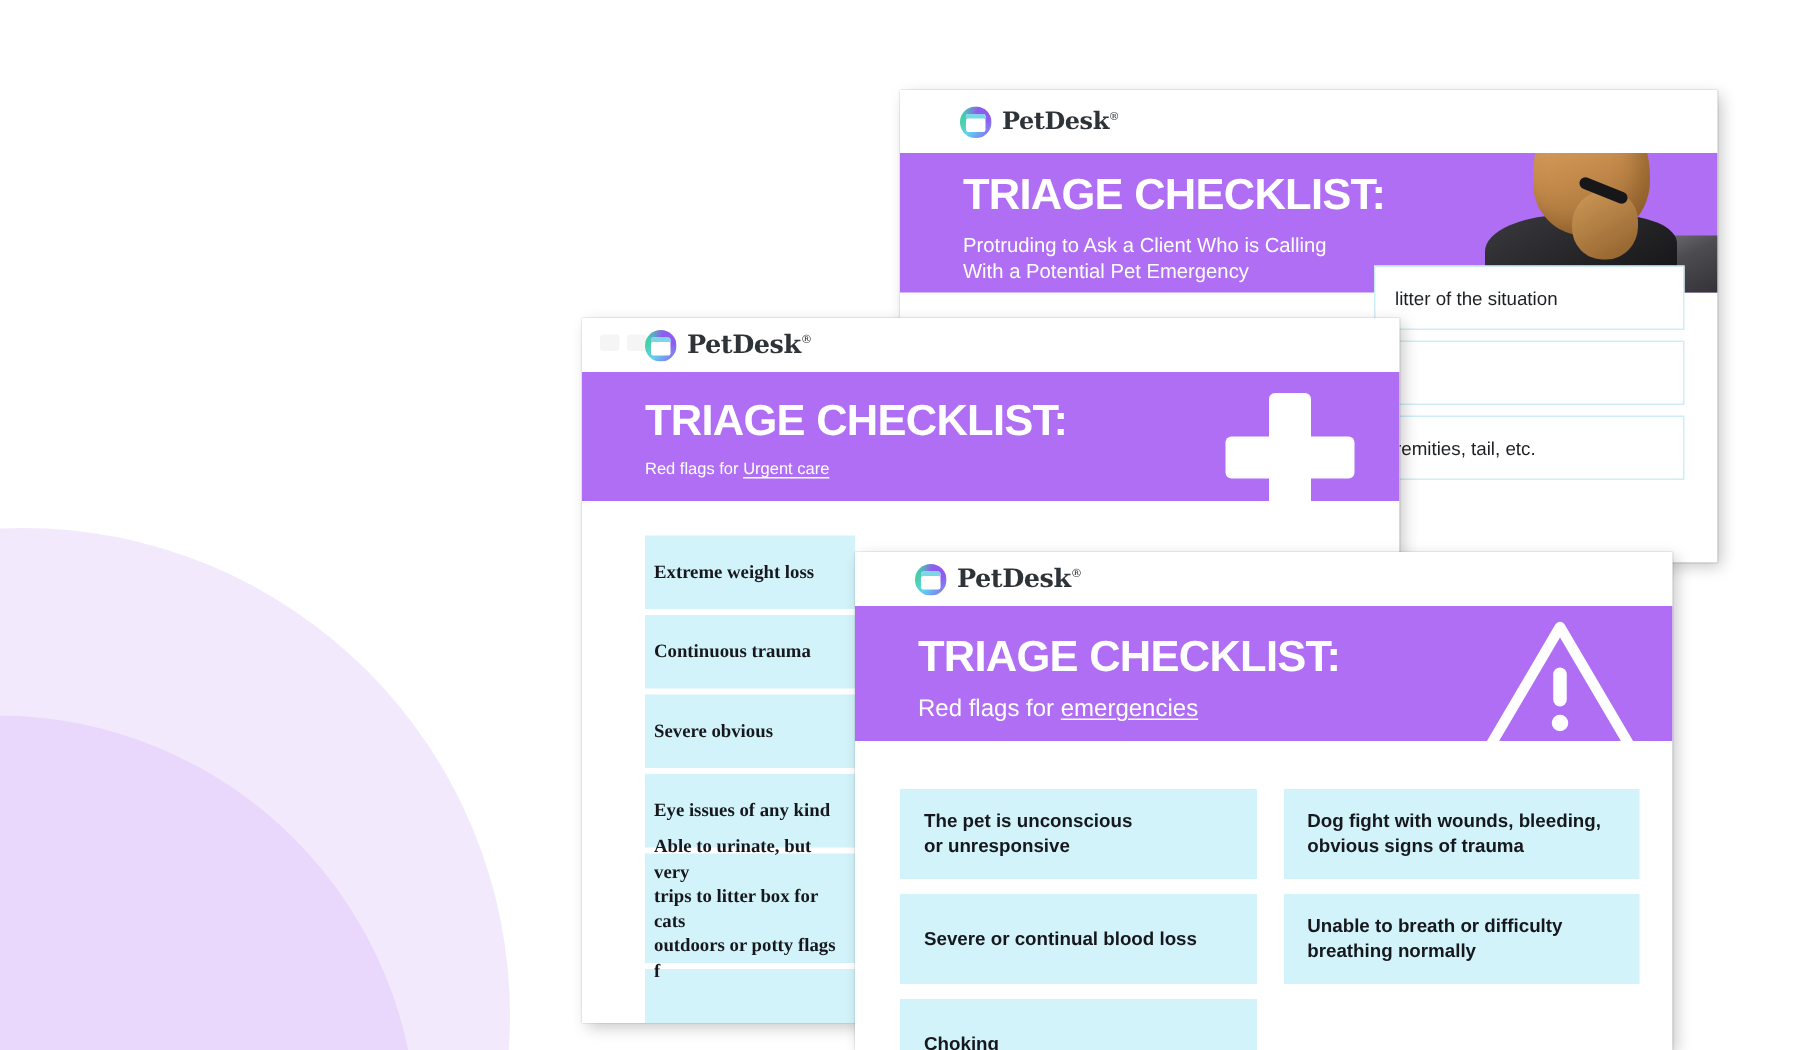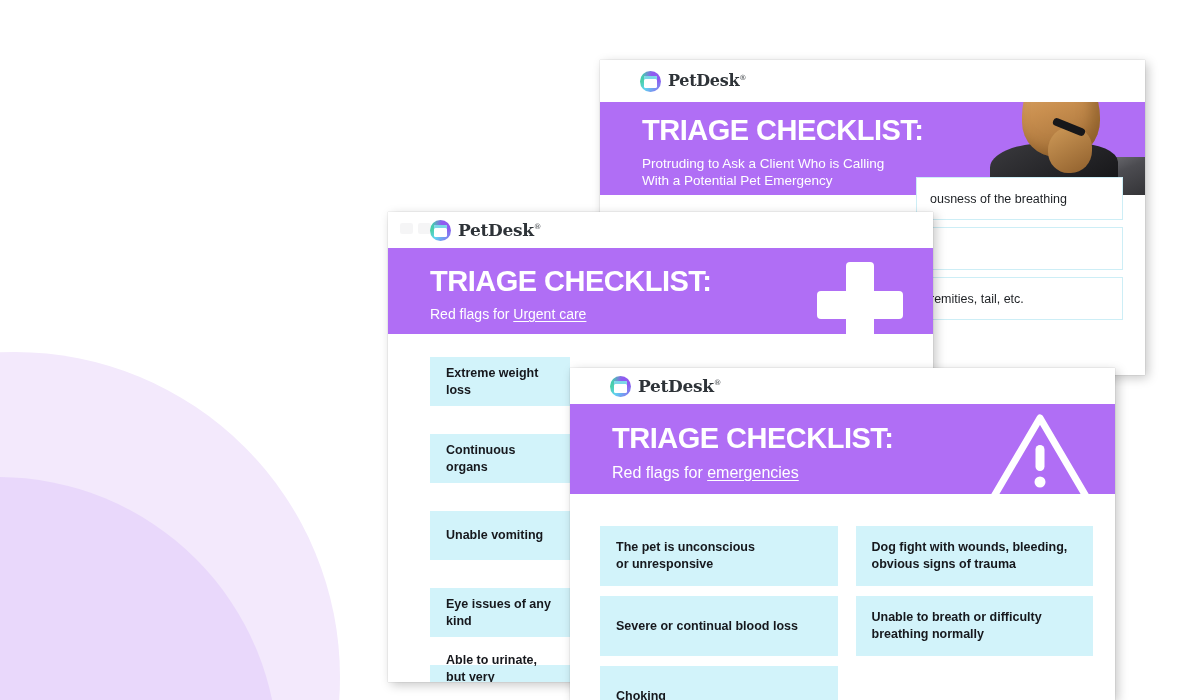--- a/index.html
+++ b/index.html
@@ -111,28 +111,28 @@
   #card-q-list{position:absolute;left:316px;top:117px;right:22px;}
   #card-questions .chk-outline{height:43px;margin-bottom:7px;padding:0 13px;font-size:12.5px;}
 
   
   #card-urgent{left:388px;top:212px;width:545px;height:470px;}
   #card-urgent .doc-logo-bar{height:36px;}
   #card-urgent .petdesk-logo{left:42px;top:8px;}
   #card-urgent .logo-word{font-size:17px;}
   #card-urgent .doc-header{height:86px;}
   #card-urgent .doc-title{left:42px;top:19px;font-size:29px;}
-  #card-urgent .doc-sub{left:42px;top:58px;font-size:14px;}
+  #card-urgent .doc-sub{left:42px;top:58px;font-size:11px;}
   .ghost-logo{
     position:absolute;left:12px;top:11px;opacity:.18;filter:blur(.4px);
     display:flex;align-items:center;gap:5px;
   }
   .ghost-bar{width:13px;height:11px;background:#c9c9cf;border-radius:2px;}
   #card-u-list{position:absolute;left:42px;top:145px;width:140px;}
-  #card-urgent .chk-fill{height:49px;margin-bottom:28px;padding:0 16px;font-size:12.5px;line-height:1.32;}
+  #card-urgent .chk-fill{height:49px;margin-bottom:4px;padding:0 6px;font-size:12.5px;line-height:1.32;font-family:Liberation Serif, serif;}
   #card-urgent .chk-fill.tall{height:73px;align-items:center;}
 
   
   .cross-icon{position:absolute;right:30px;top:14px;width:86px;height:86px;}
   .cross-icon span{position:absolute;background:#ffffff;border-radius:4px;}
   .cross-v{left:29px;top:0;width:28px;height:86px;}
   .cross-h{left:0;top:29px;width:86px;height:28px;}
 
   
   #card-emergency{left:570px;top:368px;width:545px;height:332px;}
@@ -183,21 +183,21 @@
       <div class="ph-body"></div>
       <div class="ph-hair"></div>
       <div class="ph-hair2"></div>
       <div class="ph-strap"></div>
 
     </div>
   </div>
 
   <div id="card-q-list">
     <div class="chk-outline">
-        <span class="chk-text">ousness of the breathing</span>
+        <span class="chk-text">litter of the situation</span>
       </div>
     <div class="chk-outline">
         <span class="chk-text"></span>
       </div>
     <div class="chk-outline">
         <span class="chk-text">remities, tail, etc.</span>
       </div>
   </div>
 </div>
 
@@ -224,24 +224,24 @@
       <span class="cross-v"></span>
         <span class="cross-h"></span>
     </div>
   </div>
 
   <div id="card-u-list">
     <div class="chk-fill">
         <span class="chk-text">Extreme weight loss</span>
       </div>
     <div class="chk-fill">
-        <span class="chk-text">Continuous organs</span>
-      </div>
-    <div class="chk-fill">
-        <span class="chk-text">Unable vomiting</span>
+        <span class="chk-text">Continuous trauma</span>
+      </div>
+    <div class="chk-fill">
+        <span class="chk-text">Severe obvious</span>
       </div>
     <div class="chk-fill">
         <span class="chk-text">Eye issues of any kind</span>
       </div>
     <div class="chk-fill tall">
         <span class="chk-text">Able to urinate, but very
 trips to litter box for cats
 outdoors or potty flags f</span>
       </div>
     <div class="chk-fill">

